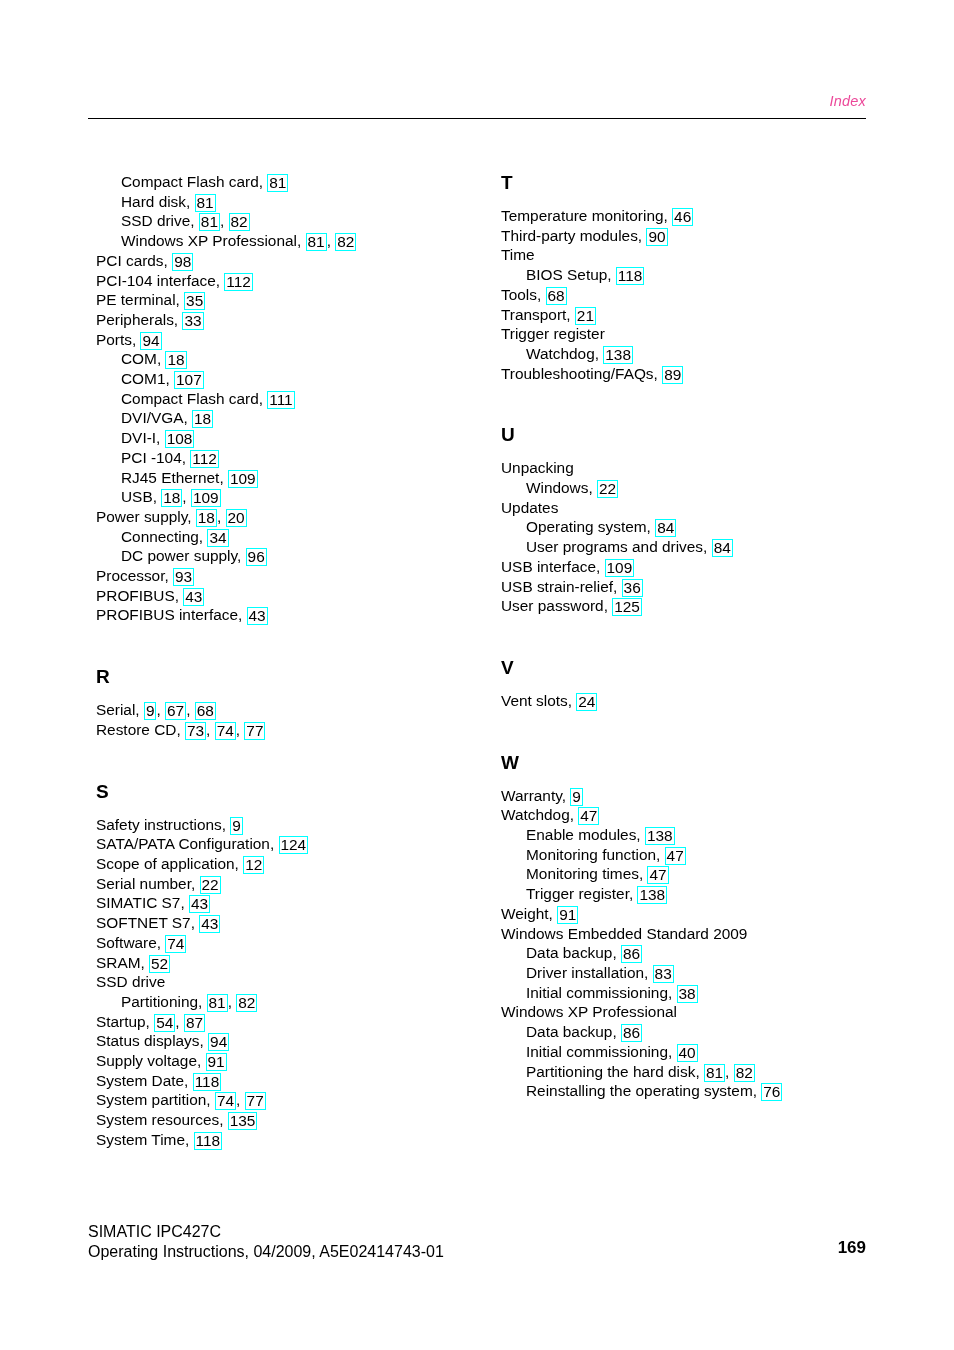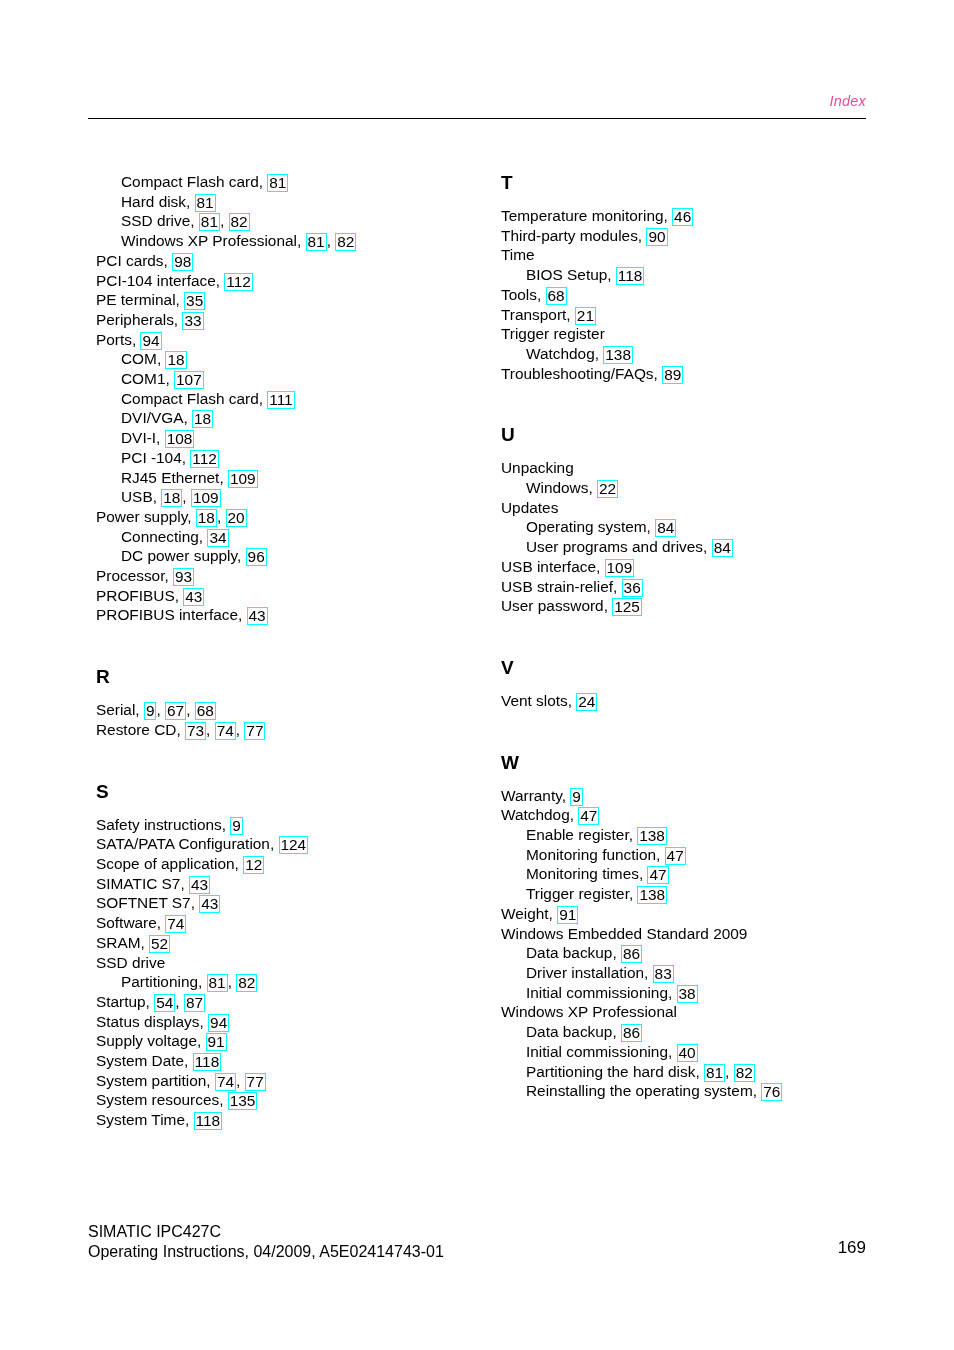--- a/index.html
+++ b/index.html
@@ -111,21 +111,21 @@
     white-space: nowrap;
   }
   .footer-row {
     position: relative;
   }
   .footer-pageno {
     position: absolute;
     right: 0;
     top: -4px;
     font-size: 17px;
-    font-weight: normal;
+    font-weight: bold;
   }
 </style>
 </head>
 <body>
 
 <div class="page">
 
   <div class="header">
     <span class="header-text">Index</span>
   </div>
@@ -165,20 +165,21 @@
           <div class="entry lvl0"><span>Serial,</span> <span class="pageref">9</span>, <span class="pageref">67</span>, <span class="pageref">68</span></div>
           <div class="entry lvl0"><span>Restore CD,</span> <span class="pageref">73</span>, <span class="pageref">74</span>, <span class="pageref">77</span></div>
         </div>
         <div class="section-spacer-lg"></div>
         <div class="section">
           <div class="section-letter">S</div>
           <div style="height: 12px;"></div>
           <div class="entry lvl0"><span>Safety instructions,</span> <span class="pageref">9</span></div>
           <div class="entry lvl0"><span>SATA/PATA Configuration,</span> <span class="pageref">124</span></div>
           <div class="entry lvl0"><span>Scope of application,</span> <span class="pageref">12</span></div>
+          <div class="entry lvl0"><span>Serial number,</span> <span class="pageref">22</span></div>
           <div class="entry lvl0"><span>SIMATIC S7,</span> <span class="pageref">43</span></div>
           <div class="entry lvl0"><span>SOFTNET S7,</span> <span class="pageref">43</span></div>
           <div class="entry lvl0"><span>Software,</span> <span class="pageref">74</span></div>
           <div class="entry lvl0"><span>SRAM,</span> <span class="pageref">52</span></div>
           <div class="entry lvl0"><span>SSD drive</span></div>
           <div class="entry lvl1"><span>Partitioning,</span> <span class="pageref">81</span>, <span class="pageref">82</span></div>
           <div class="entry lvl0"><span>Startup,</span> <span class="pageref">54</span>, <span class="pageref">87</span></div>
           <div class="entry lvl0"><span>Status displays,</span> <span class="pageref">94</span></div>
           <div class="entry lvl0"><span>Supply voltage,</span> <span class="pageref">91</span></div>
           <div class="entry lvl0"><span>System Date,</span> <span class="pageref">118</span></div>
@@ -219,21 +220,21 @@
           <div class="section-letter">V</div>
           <div style="height: 12px;"></div>
           <div class="entry lvl0"><span>Vent slots,</span> <span class="pageref">24</span></div>
         </div>
         <div class="section-spacer-lg"></div>
         <div class="section">
           <div class="section-letter">W</div>
           <div style="height: 12px;"></div>
           <div class="entry lvl0"><span>Warranty,</span> <span class="pageref">9</span></div>
           <div class="entry lvl0"><span>Watchdog,</span> <span class="pageref">47</span></div>
-          <div class="entry lvl1"><span>Enable register,</span> <span class="pageref">138</span></div>
+          <div class="entry lvl1"><span>Enable modules,</span> <span class="pageref">138</span></div>
           <div class="entry lvl1"><span>Monitoring function,</span> <span class="pageref">47</span></div>
           <div class="entry lvl1"><span>Monitoring times,</span> <span class="pageref">47</span></div>
           <div class="entry lvl1"><span>Trigger register,</span> <span class="pageref">138</span></div>
           <div class="entry lvl0"><span>Weight,</span> <span class="pageref">91</span></div>
           <div class="entry lvl0"><span>Windows Embedded Standard 2009</span></div>
           <div class="entry lvl1"><span>Data backup,</span> <span class="pageref">86</span></div>
           <div class="entry lvl1"><span>Driver installation,</span> <span class="pageref">83</span></div>
           <div class="entry lvl1"><span>Initial commissioning,</span> <span class="pageref">38</span></div>
           <div class="entry lvl0"><span>Windows XP Professional</span></div>
           <div class="entry lvl1"><span>Data backup,</span> <span class="pageref">86</span></div>

